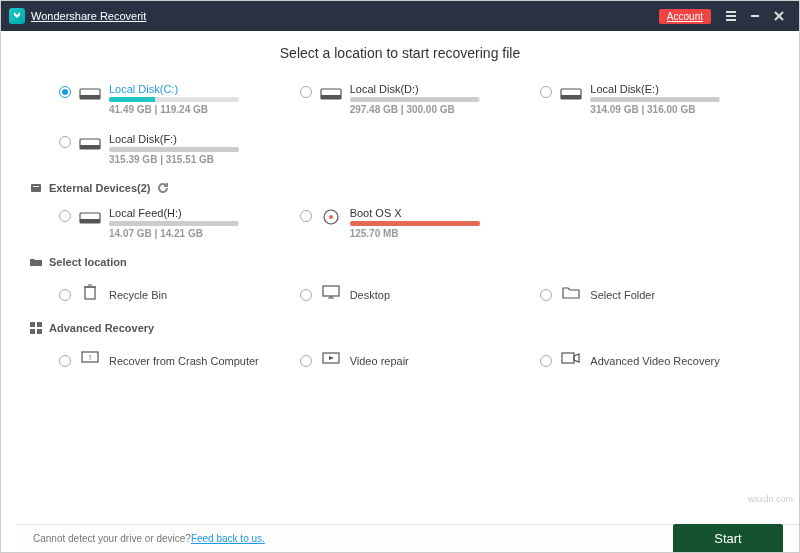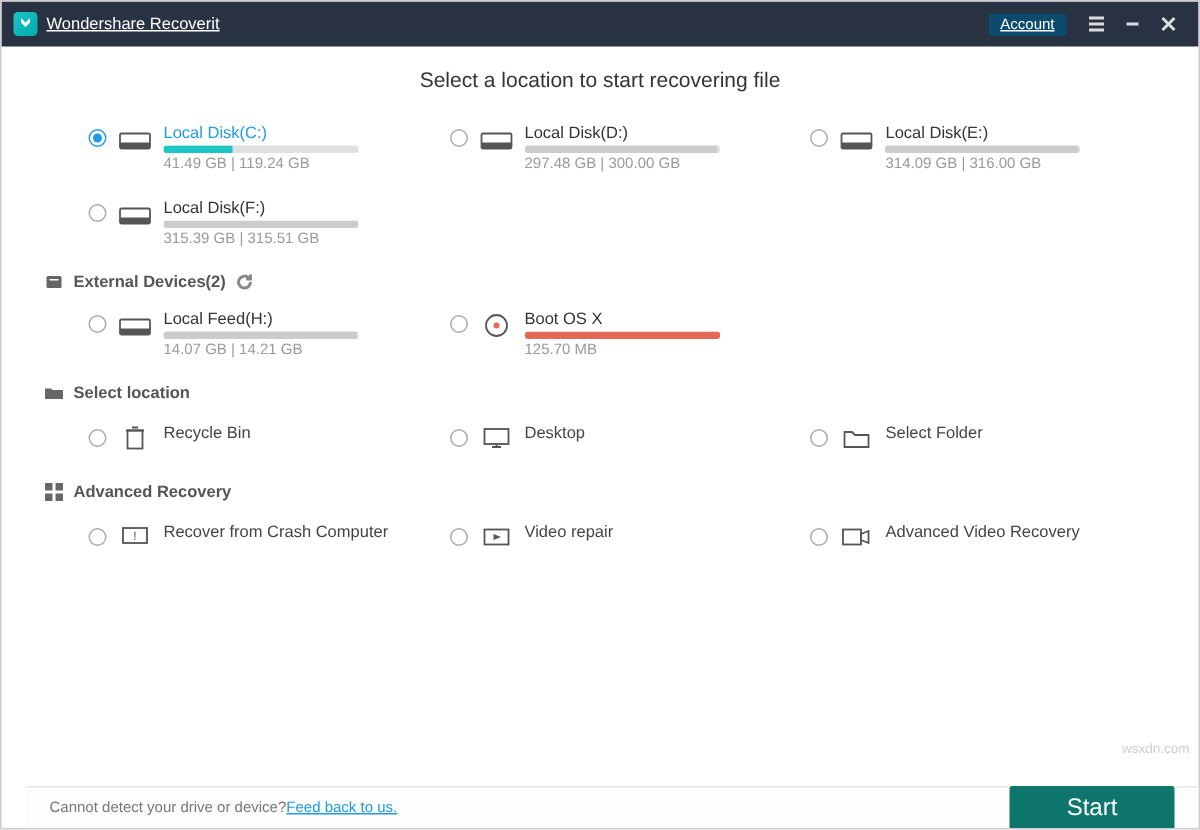--- a/index.html
+++ b/index.html
@@ -2,21 +2,21 @@
 <html><head>
 <meta charset="utf-8">
 <style>
   * { box-sizing: border-box; margin: 0; padding: 0; font-family: "Segoe UI", Arial, sans-serif; }
   body { width: 800px; height: 553px; background: #fff; border: 1px solid #ccc; overflow: hidden; position: relative; }
   .titlebar { height: 30px; background: #283243; display: flex; align-items: center; color: #fff; padding: 0 8px; text-decoration: underline; }
   .titlebar .logo { width: 16px; height: 16px; background: linear-gradient(135deg,#1ec6c6,#0aa); border-radius: 3px; margin-right: 6px; display:flex; align-items:center; justify-content:center;}
   .titlebar .logo svg{width:10px;height:10px;fill:#fff;}
   .titlebar .title { font-size: 11px; font-weight: 500; }
   .titlebar .spacer { flex: 1; }
-  .titlebar .account { background: #0c4a6e; color: #fff; font-size: 10px; padding: 2px 8px; border-radius: 2px; margin-right: 8px; cursor:pointer;}
+  .titlebar .account { background: #ef4444; color: #fff; font-size: 10px; padding: 2px 8px; border-radius: 2px; margin-right: 8px; cursor:pointer;}
   .titlebar .tb-icon { width: 24px; height: 30px; display:flex; align-items:center; justify-content:center; cursor:pointer; color:#ddd; }
   .titlebar .tb-icon svg{width:12px;height:12px;stroke:#ddd;fill:none;stroke-width:2;}
   .heading { text-align: center; font-size: 14px; color: #333; padding: 14px 0 10px; }
   .content { padding: 0 28px; font-size: 11px; color: #444; }
   .section-head { display:flex; align-items:center; gap:6px; font-weight:600; color:#555; font-size:11px; margin-top:6px;}
   .section-head .sh-icon{width:14px;height:14px;display:flex;align-items:center;justify-content:center;}
   .section-head .sh-icon svg{width:14px;height:14px;fill:#666;}
   .refresh{width:12px;height:12px;}
   .refresh svg{width:12px;height:12px;stroke:#888;fill:none;stroke-width:2;}
   .row3 { display:grid; grid-template-columns: 1fr 1fr 1fr; gap: 10px; padding: 8px 0 0 30px; }
@@ -24,29 +24,29 @@
   .radio { width:12px; height:12px; border:1px solid #aaa; border-radius:50%; margin-top:3px; flex-shrink:0; display:flex; align-items:center;justify-content:center;}
   .radio.sel{border-color:#1e9be6;}
   .radio.sel::after{content:"";width:6px;height:6px;background:#1e9be6;border-radius:50%;}
   .drive-icon{width:22px;height:18px;flex-shrink:0;margin-top:1px;display:flex;align-items:center;justify-content:center;}
   .drive-icon svg{width:22px;height:18px;}
   .drive-info{display:flex;flex-direction:column;gap:2px;min-width:130px;}
   .drive-name{font-size:11px;color:#333;}
   .drive-name.sel{color:#1e9be6;}
   .bar{width:130px;height:5px;background:#e0e0e0;border-radius:2px;overflow:hidden;}
   .bar .fill{height:100%;}
-  .size{font-size:10px;color:#999;}
-  .simple-item{display:flex;align-items:flex-start;gap:8px;padding:6px 0;cursor:pointer;}
+  .size{font-size:10px;color:#999;font-weight:bold;}
+  .simple-item{display:flex;align-items:flex-end;gap:8px;padding:6px 0;cursor:pointer;}
   .simple-item .drive-icon{margin-top:0;}
   .simple-label{font-size:11px;color:#444;}
   .footer{position:absolute;bottom:0;left:16px;right:0;height:28px;border-top:1px solid #e5e5e5;display:flex;align-items:center;padding:0 16px;background:#fdfdfd;}
   .footer .ft-text{font-size:10px;color:#777;}
   .footer .ft-link{color:#1e9be6;text-decoration:underline;cursor:pointer;}
   .footer .spacer{flex:1;}
-  .start-btn{background:#0f766e;color:#fff;border:none;width:110px;height:30px;font-size:16px;border-radius:2px;cursor:pointer;}
+  .start-btn{background:#14532d;color:#fff;border:none;width:110px;height:30px;font-size:13px;border-radius:2px;cursor:pointer;}
   .watermark{position:absolute;right:6px;bottom:48px;font-size:9px;color:#ccc;}
 </style>
 </head>
 <body>
 
 <div class="titlebar">
   <div class="logo">
     <svg viewBox="0 0 10 10">
         <path d="M2 1 L5 4 L8 1 L8 4 L5 7 L2 4 Z"></path>
       </svg>

